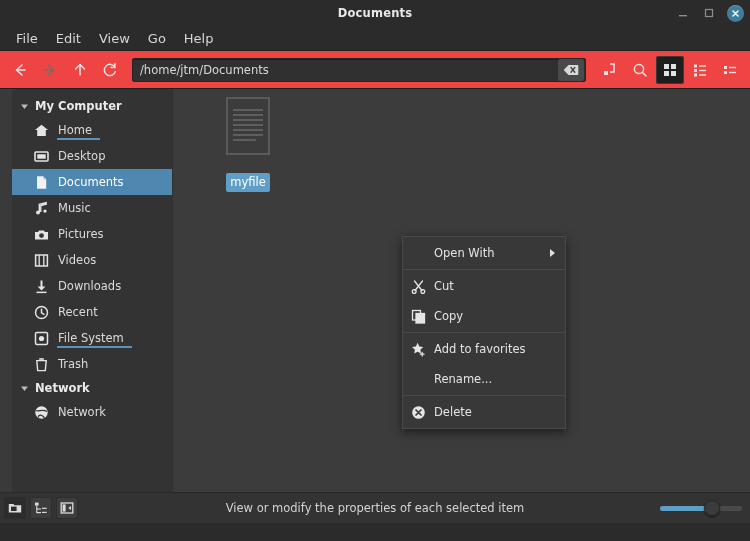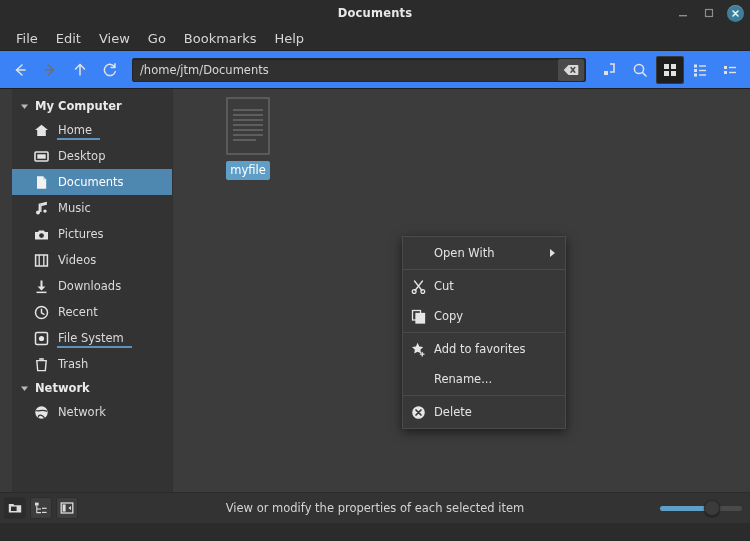--- a/index.html
+++ b/index.html
@@ -72,21 +72,21 @@
     color: #d6d6d6;
     padding: 3px 9px;
     border-radius: 2px;
     cursor: default;
   }
 
   
   .toolbar {
     height: 38px;
     flex: 0 0 38px;
-    background: #3b82f6;
+    background: #ef4444;
     display: flex;
     align-items: center;
     padding: 0 6px;
     gap: 2px;
     border-bottom: 1px solid #1f1f1f;
   }
   .tb-btn {
     width: 28px; height: 28px;
     display: flex; align-items: center; justify-content: center;
     border-radius: 3px;
@@ -199,20 +199,21 @@
     border-left: 1px solid #313131;
     overflow: hidden;
   }
   .file-item {
     position: absolute;
     left: 36px; top: 8px;
     width: 78px;
     display: flex;
     flex-direction: column;
     align-items: center;
+    gap: 12px;
   }
   .file-glyph {
     width: 44px; height: 58px;
     position: relative;
   }
   .file-label {
     margin-top: 6px;
     font-size: 11.5px;
     color: #ffffff;
     background: #5f9ec6;
@@ -353,21 +354,20 @@
         </svg>
       </div>
     </div>
   </div>
 
   <div class="menubar">
     <div class="menubar-item">File</div>
     <div class="menubar-item">Edit</div>
     <div class="menubar-item">View</div>
     <div class="menubar-item">Go</div>
-    <div class="menubar-item">Bookmarks</div>
     <div class="menubar-item">Help</div>
   </div>
 
   <div class="toolbar">
     <div class="tb-btn">
       <svg width="18" height="18" viewBox="0 0 18 18">
         <path d="M11 4 L5.5 9 L11 14" fill="none" stroke="currentColor" stroke-width="1.5" stroke-linecap="round" stroke-linejoin="round"></path>
         <path d="M5.5 9 L14 9" stroke="currentColor" stroke-width="1.5" stroke-linecap="round"></path>
       </svg>
     </div>

